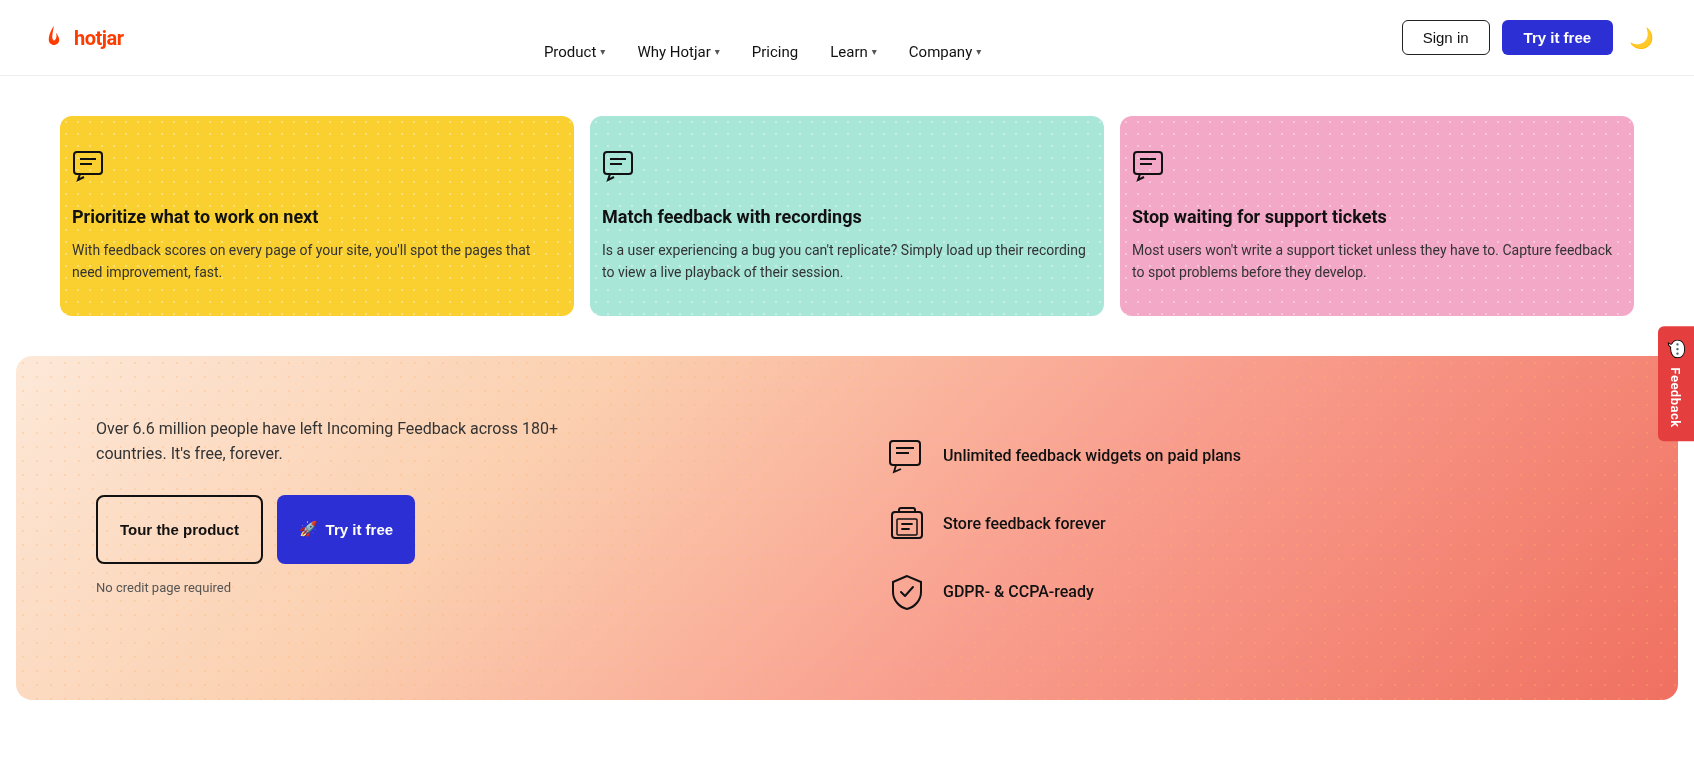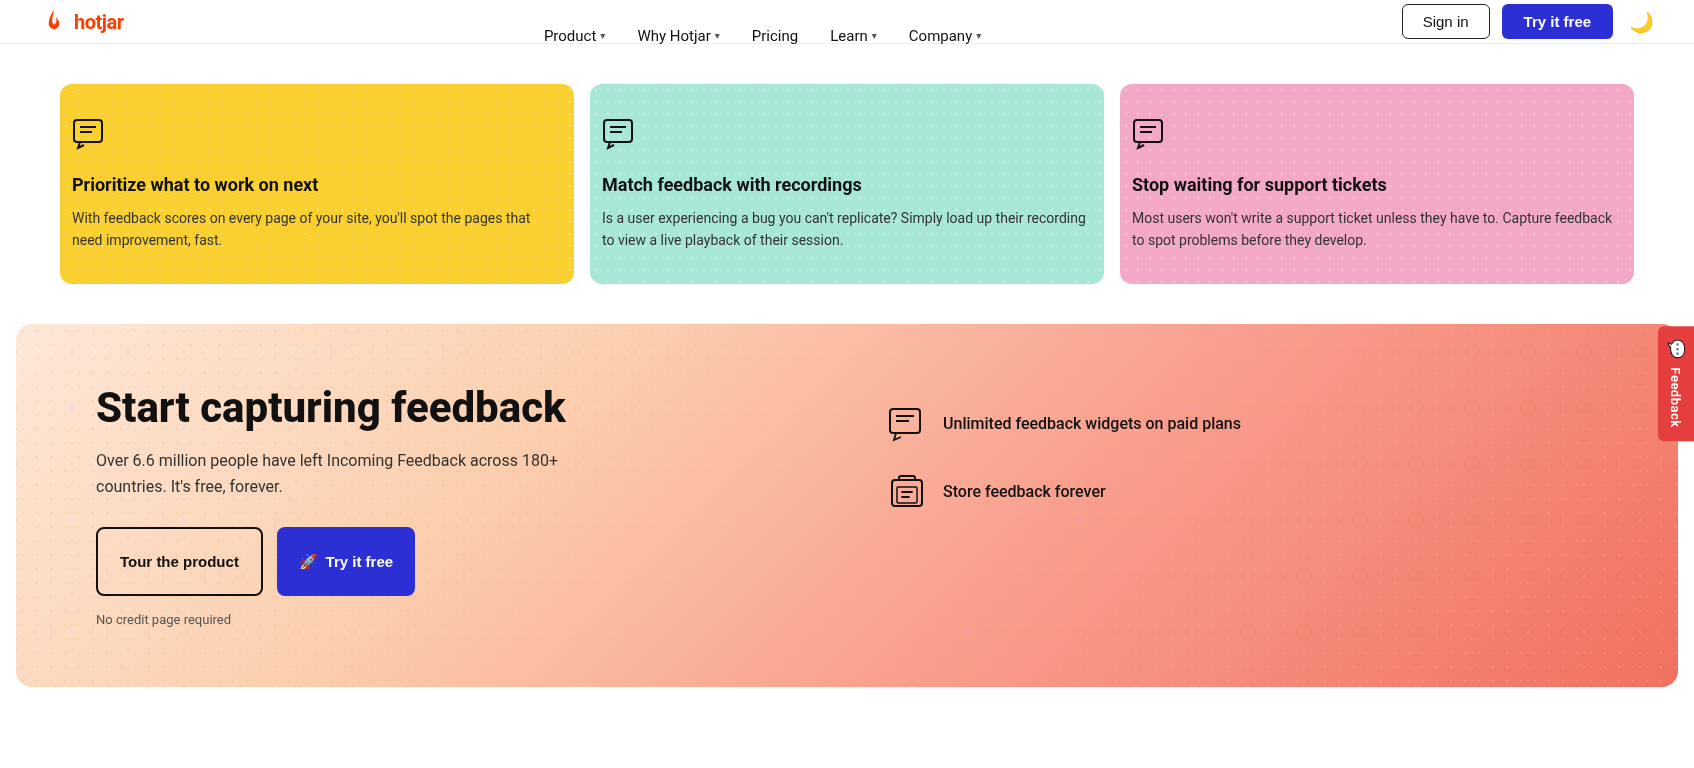--- a/index.html
+++ b/index.html
@@ -1,21 +1,21 @@
 <!DOCTYPE html>
 <html><head>
   <meta charset="utf-8">
   <style>
     * { margin: 0; padding: 0; box-sizing: border-box; }
     body { font-family: -apple-system, BlinkMacSystemFont, 'Segoe UI', Roboto, sans-serif; background: #fff; overflow-x: hidden; }
 
     
     nav {
       display: flex; align-items: center; justify-content: space-between;
-      padding: 0 40px; height: 44px; border-bottom: 1px solid #eee;
+      padding: 0 40px; height: 76px; border-bottom: 1px solid #eee;
       position: sticky; top: 0; background: #fff; z-index: 100;
     }
     .nav-logo { display: flex; align-items: center; gap: 6px; }
     .nav-logo-flame { width: 28px; height: 28px; }
     .nav-logo-text { font-size: 20px; font-weight: 700; color: #ff3c00; letter-spacing: -0.5px; }
     .nav-links { display: flex; align-items: center; gap: 32px; margin-top: 28px; }
     .nav-link { font-size: 15px; color: #111; text-decoration: none; display: flex; align-items: center; gap: 4px; cursor: pointer; }
     .chevron { font-size: 10px; color: #555; }
     .nav-actions { display: flex; align-items: center; gap: 12px; }
     .btn-signin {
@@ -192,21 +192,20 @@
           <path d="M8 26L6 32L12 29" stroke="#111" stroke-width="2" fill="none"></path>
         </svg>
       </div>
       <div class="card-title">Stop waiting for support tickets</div>
       <div class="card-desc">Most users won't write a support ticket unless they have to. Capture feedback to spot problems before they develop.</div>
     </div>
   </section>
 
   <section class="cta-section">
     <div class="cta-left">
-      <h2 class="cta-title">Start capturing feedback</h2>
       <p class="cta-desc">Over 6.6 million people have left Incoming Feedback across 180+ countries. It's free, forever.</p>
       <div class="cta-buttons">
         <button class="btn-tour">Tour the product</button>
         <button class="btn-try-cta">
           <span>🚀</span>
           <span>Try it free</span>
         </button>
       </div>
       <p class="no-credit">No credit page required</p>
     </div>
@@ -229,20 +228,29 @@
           <svg viewBox="0 0 40 40" fill="none" xmlns="http://www.w3.org/2000/svg">
             <rect x="5" y="8" width="30" height="26" rx="3" stroke="#111" stroke-width="2" fill="none"></rect>
             <path d="M12 8V6C12 4.9 12.9 4 14 4H26C27.1 4 28 4.9 28 6V8" stroke="#111" stroke-width="2"></path>
             <path d="M15 20H25M15 25H22" stroke="#111" stroke-width="1.8" stroke-linecap="round"></path>
             <rect x="10" y="15" width="20" height="16" rx="1" stroke="#111" stroke-width="1.5" fill="none"></rect>
           </svg>
         </div>
         <span class="feature-text">Store feedback forever</span>
       </div>
 
+      <div class="feature-item">
+        <div class="feature-icon">
+          <svg viewBox="0 0 40 40" fill="none" xmlns="http://www.w3.org/2000/svg">
+            <path d="M20 4L6 10V20C6 28 12 35 20 37C28 35 34 28 34 20V10L20 4Z" stroke="#111" stroke-width="2" fill="none"></path>
+            <path d="M14 20L18 24L26 15" stroke="#111" stroke-width="2" stroke-linecap="round" stroke-linejoin="round"></path>
+          </svg>
+        </div>
+        <span class="feature-text">GDPR- &amp; CCPA-ready</span>
+      </div>
     </div>
   </section>
 </main>
 
 <div class="feedback-tab">
   <span class="feedback-tab-icon">💬</span>
   <span>Feedback</span>
 </div>
 
 </body></html>

